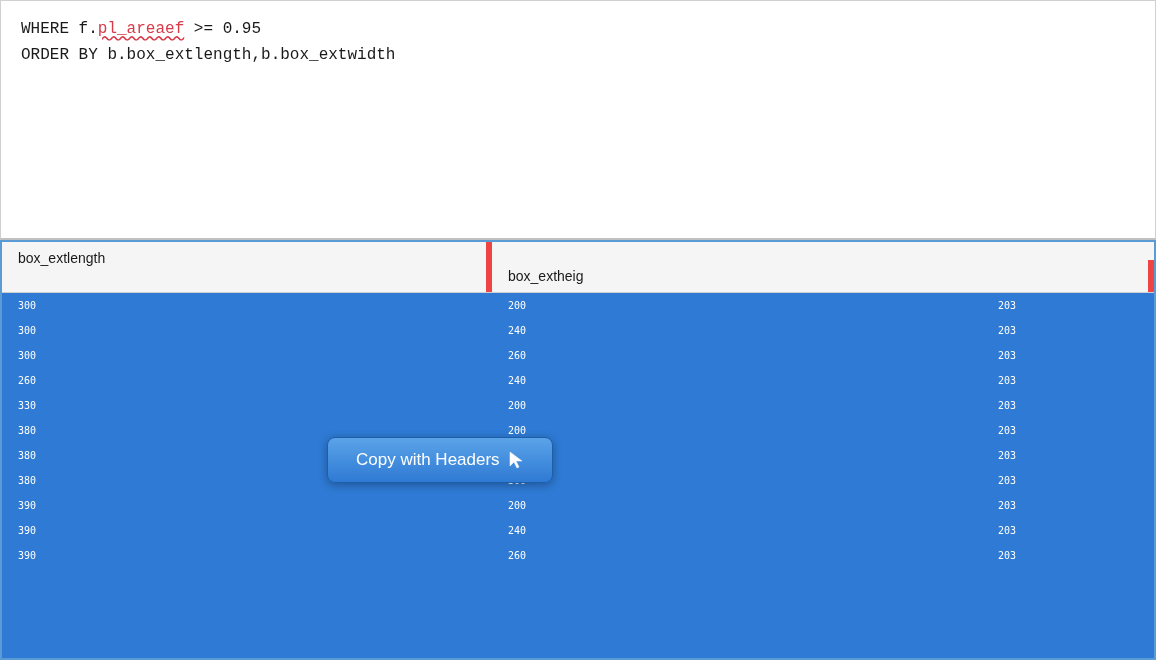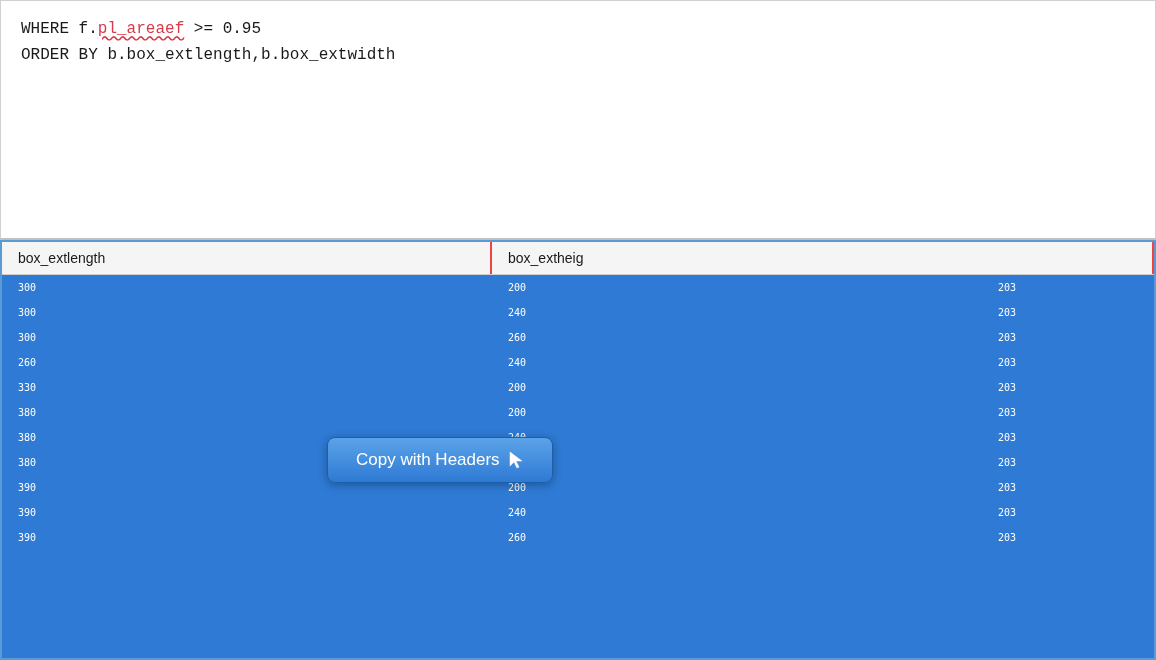--- a/index.html
+++ b/index.html
@@ -68,27 +68,27 @@
       top: 0;
       z-index: 10;
     }
 
     .col-header {
       padding: 8px 16px;
       font-family: -apple-system, BlinkMacSystemFont, 'Helvetica Neue', sans-serif;
       font-size: 14px;
       font-weight: 500;
       color: #1a1a1a;
-      border-right: 2px solid #ef4444;
+      border-right: 6px solid #ef4444;
       flex-shrink: 0;
     }
 
     .col-header-1 { width: 490px; }
     .col-header-2 { width: 490px; }
-    .col-header-3 { flex: 1; }
+    .col-header-3 { flex: 1; margin-top: 18px; }
 
     
     .table-body {
       overflow-y: auto;
       height: calc(100% - 40px);
     }
 
     .table-row {
       display: flex;
       background: #2e7ad4;

